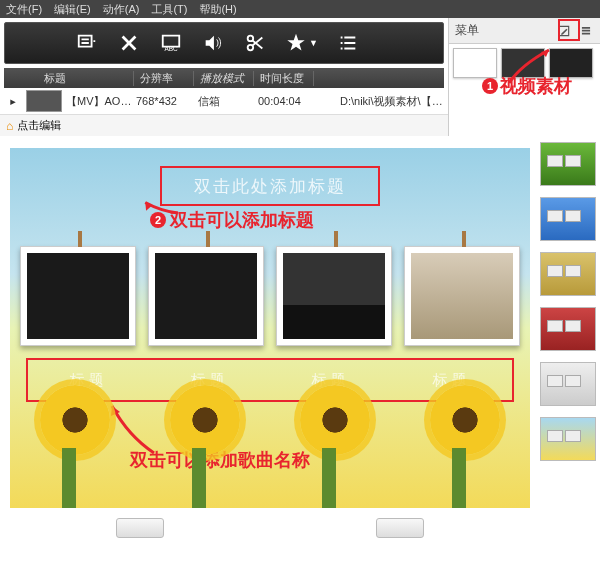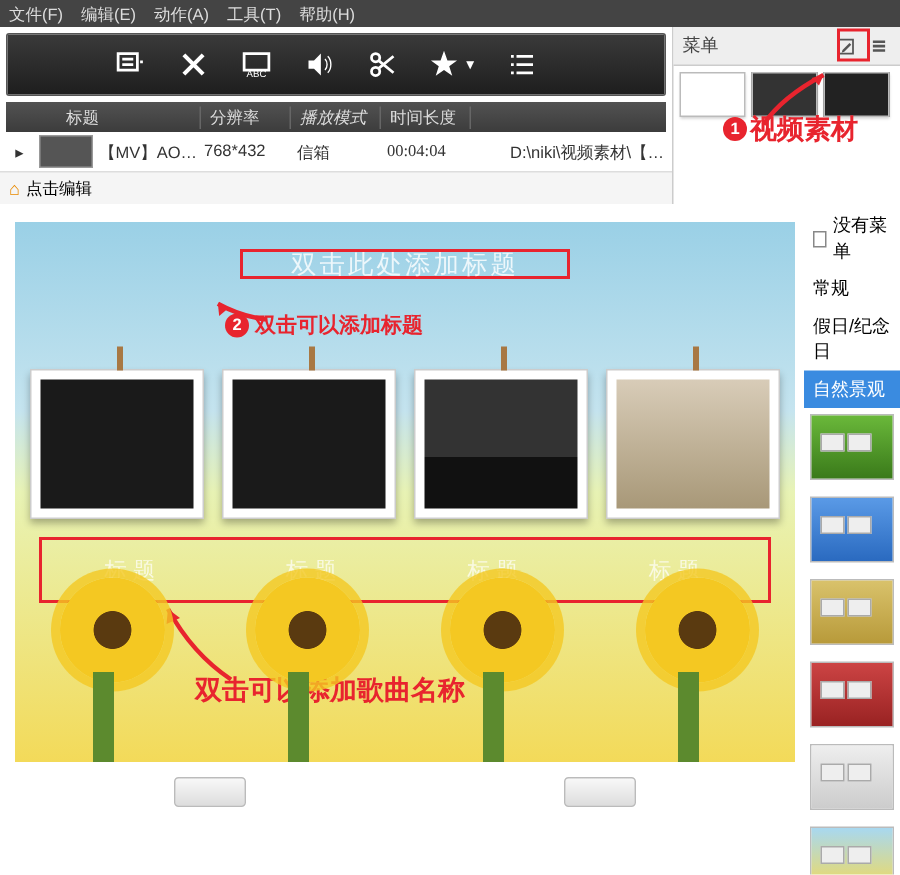--- a/index.html
+++ b/index.html
@@ -20,21 +20,21 @@
   .chev { font-size: 9px; margin-left: 2px; }
   
   .col-headers { background: linear-gradient(#525252,#3c3c3c); color: #ddd; display: flex; font-size: 11px; height: 20px; align-items: center; margin: 0 4px; }
   .ch { padding: 0 6px; border-right: 1px solid #666; }
   .ch1 { width: 130px; padding-left: 40px; } .ch2 { width: 60px; } .ch3 { width: 60px; font-style: italic; } .ch4 { width: 60px; } .ch5 { flex: 1; }
   
   .file-row { display: flex; align-items: center; height: 26px; margin: 0 4px; font-size: 11px; color: #333; }
   .fr-play { width: 18px; text-align: center; }
   .fr-thumb { width: 36px; height: 22px; background: #555; margin: 0 4px; border: 1px solid #999; }
   .fr-title { width: 70px; overflow: hidden; white-space: nowrap; text-overflow: ellipsis; }
-  .fr-res { width: 62px; } .fr-mode { width: 60px; } .fr-dur { width: 82px; font-family: Liberation Serif, serif; } .fr-loc { flex: 1; overflow: hidden; white-space: nowrap; text-overflow: ellipsis; }
+  .fr-res { width: 62px; } .fr-mode { width: 60px; } .fr-dur { width: 82px; } .fr-loc { flex: 1; overflow: hidden; white-space: nowrap; text-overflow: ellipsis; }
   
   .breadcrumb { background: #f5f5f5; padding: 3px 6px; font-size: 11px; display: flex; align-items: center; gap: 4px; border-top: 1px solid #ddd; }
   .bc-icon { color: #e88a00; font-size: 12px; }
   
   .panel-header { background: #eee; display: flex; align-items: center; justify-content: space-between; padding: 4px 6px; height: 26px; border-bottom: 1px solid #ccc; position: relative; gap: 45px; }
   .panel-header-title { font-size: 12px; color: #444; }
   .ph-icons { display: flex; gap: 6px; }
   .ph-btn { width: 16px; height: 16px; display: flex; align-items: center; justify-content: center; cursor: pointer; }
   .edit-highlight { border: 2px solid #e8242e; position: absolute; right: 20px; top: 1px; width: 22px; height: 22px; pointer-events: none; }
   .annot-arrow1 { position: absolute; right: 46px; top: 30px; width: 50px; height: 40px; pointer-events: none; }
@@ -56,23 +56,23 @@
   .tpl-overlay { position: absolute; display: flex; gap: 2px; left: 6px; top: 12px; }
   .tpl-overlay div { width: 16px; height: 12px; background: #eee; border: 1px solid #aaa; }
   
   .preview-wrap { position: relative; width: 520px; margin: 10px auto 0; }
   .preview { width: 520px; height: 360px; position: relative; overflow: hidden; background: linear-gradient(#9ad0e6 0%, #c5e4ef 35%, #e8f3b5 50%, #f3da59 100%); }
   .sunflowers { position: absolute; left: 0; right: 0; bottom: 0; height: 150px; display: flex; }
   .sunflower { flex: 1; position: relative; }
   .sunflower::before { content: ""; position: absolute; left: 50%; top: 18%; width: 70px; height: 70px; border-radius: 50%; background: radial-gradient(circle, #5a3a10 0 25%, #f4c822 26% 100%); transform: translateX(-50%); box-shadow: 0 0 0 6px rgba(244,200,34,.8); }
   .sunflower::after { content: ""; position: absolute; left: 40%; bottom: 0; width: 14px; height: 60px; background: #5c8a2e; }
   
-  .title-box { position: absolute; left: 150px; top: 18px; width: 220px; height: 20px; border: 2px solid #e8242e; display: flex; align-items: center; justify-content: center; color: rgba(255,255,255,.8); font-size: 17px; letter-spacing: 2px; }
+  .title-box { position: absolute; left: 150px; top: 18px; width: 220px; height: 40px; border: 2px solid #e8242e; display: flex; align-items: center; justify-content: center; color: rgba(255,255,255,.8); font-size: 17px; letter-spacing: 2px; }
   .annot2 { position: absolute; left: 140px; top: 60px; display: flex; align-items: center; gap: 4px; }
-  .annot2-text { color: #e8242e; font-size: 14px; font-weight: bold; }
+  .annot2-text { color: #e8242e; font-size: 18px; font-weight: bold; }
   .annot2-arrow { position: absolute; left: -10px; top: -16px; width: 50px; height: 30px; transform: rotate(-20deg); }
   
   .photo-rail { position: absolute; left: 10px; right: 10px; top: 98px; height: 100px; display: flex; gap: 12px; }
   .photo { flex: 1; background: #fff; border: 1px solid #ccc; box-shadow: 0 3px 5px rgba(0,0,0,.3); padding: 6px; display: flex; align-items: center; justify-content: center; position: relative; }
   .photo::before { content: ""; position: absolute; top: -16px; left: 50%; width: 4px; height: 16px; background: #a87843; }
   .photo-inner { width: 100%; height: 100%; }
   .photo-inner.dark { background: #1a1a1a; }
   .photo-inner.stage { background: linear-gradient(#333 0 60%, #111 60%); }
   .photo-inner.people { background: linear-gradient(#d8ccb8, #a89878); }
   
@@ -248,35 +248,20 @@
           <div class="sunflower"></div>
       </div>
     </div>
     <div class="bottom-btns">
       <div class="btn"> </div>
       <div class="btn"> </div>
     </div>
   </div>
 
   <div style="flex:1; margin-left:6px;">
-    <div class="sidebar-list">
-      <div class="sb-item">
-          <span class="sb-cb"></span>
-          <span>没有菜单</span>
-        </div>
-      <div class="sb-item">
-          <span>常规</span>
-        </div>
-      <div class="sb-item">
-          <span>假日/纪念日</span>
-        </div>
-      <div class="sb-item selected">
-          <span>自然景观</span>
-        </div>
-    </div>
     <div class="template-list">
       <div class="tpl-item"><div class="tpl-bg" style="background:linear-gradient(#6ab83a,#3a7a1a)"></div><div class="tpl-overlay">
             <div></div>
             <div></div>
           </div></div>
       <div class="tpl-item"><div class="tpl-bg" style="background:linear-gradient(#5a9ae6,#2a6ac0)"></div><div class="tpl-overlay">
             <div></div>
             <div></div>
           </div></div>
       <div class="tpl-item"><div class="tpl-bg" style="background:linear-gradient(#d9c26b,#b89a3a)"></div><div class="tpl-overlay">

